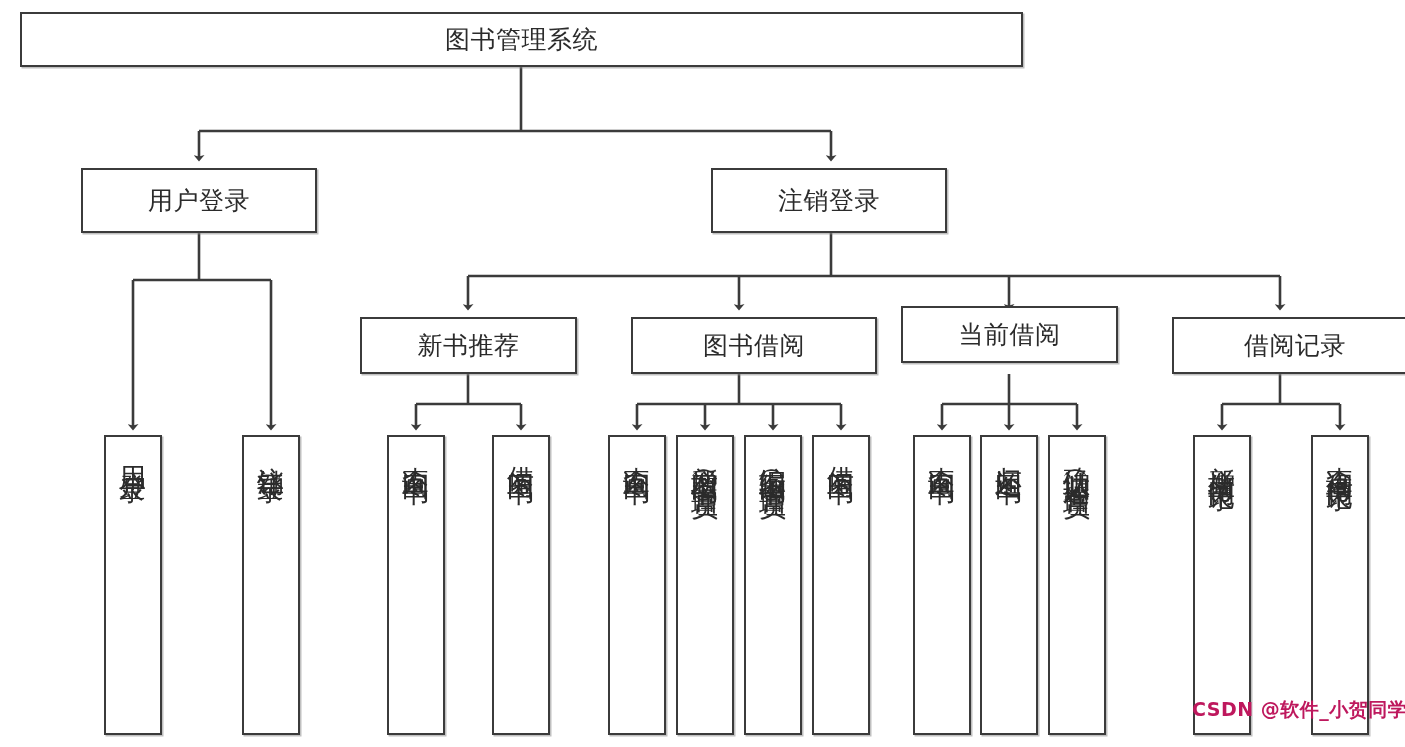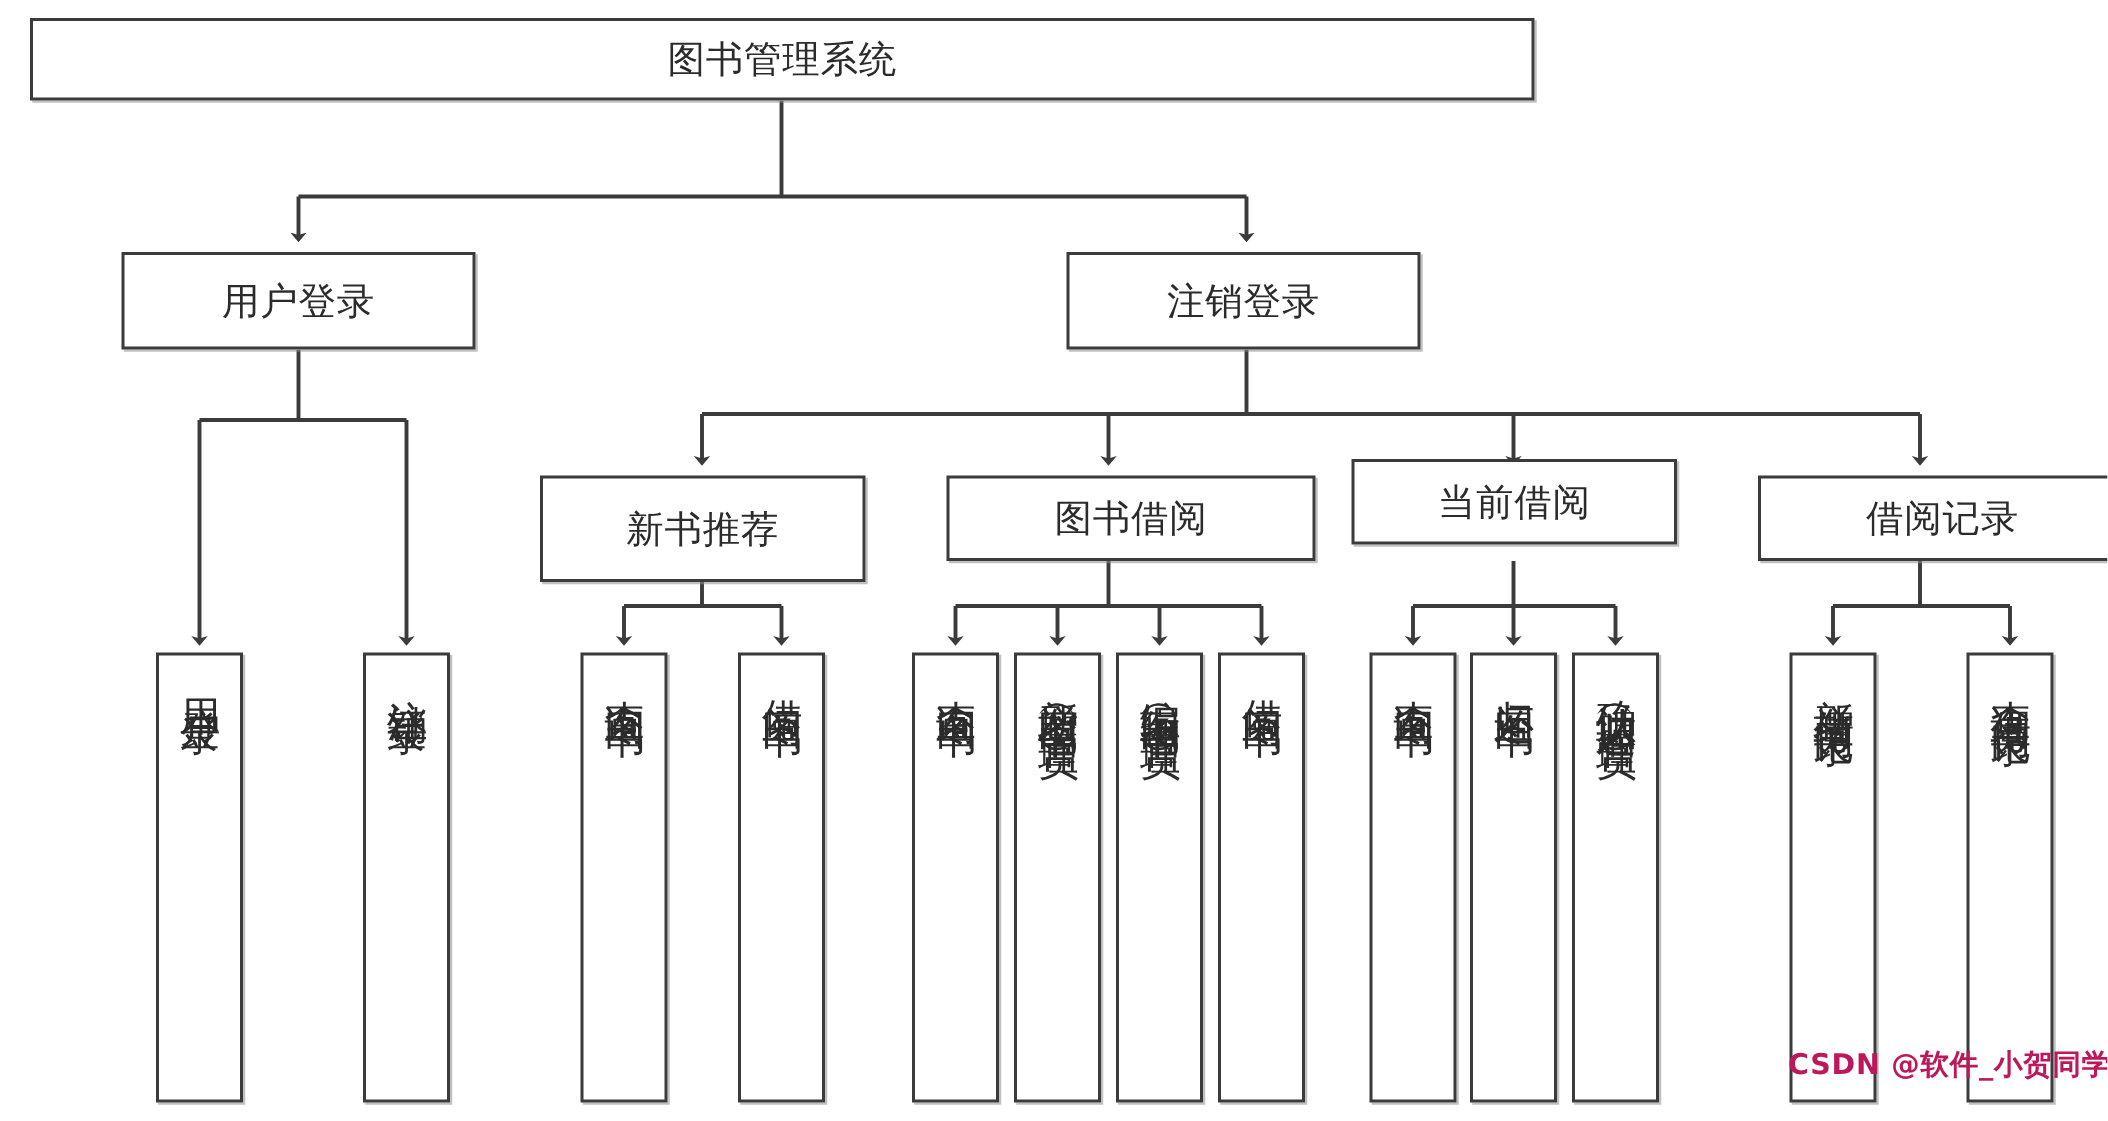--- a/index.html
+++ b/index.html
@@ -135,21 +135,21 @@
   </div>
 
   <div class="node horiz" style="left:81px; top:168px; width:236px; height:65px;">
     <span class="label">用户登录</span>
   </div>
 
   <div class="node horiz" style="left:711px; top:168px; width:236px; height:65px;">
     <span class="label">注销登录</span>
   </div>
 
-  <div class="node horiz" style="left:360px; top:317px; width:217px; height:71px;align-items:center;">
+  <div class="node horiz" style="left:360px; top:317px; width:217px; height:57px;align-items:center;">
     <span class="label">新书推荐</span>
   </div>
 
   <div class="node horiz" style="left:631px; top:317px; width:246px; height:57px;">
     <span class="label">图书借阅</span>
   </div>
 
   <div class="node horiz" style="left:901px; top:306px; width:217px; height:57px;">
     <span class="label">当前借阅</span>
   </div>

